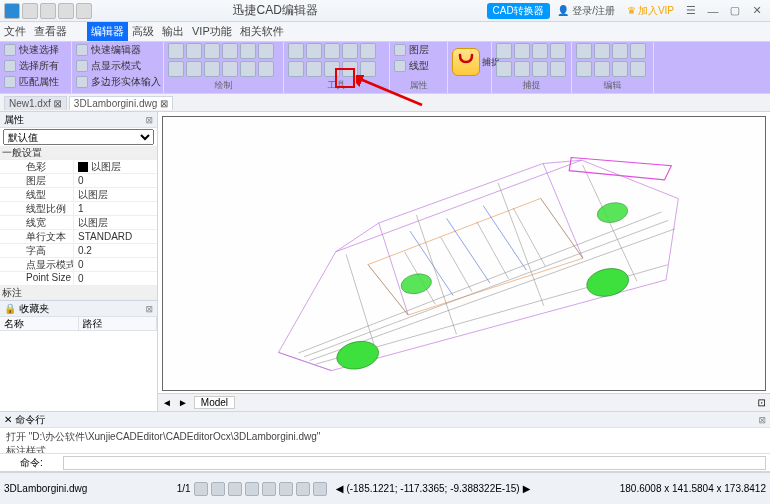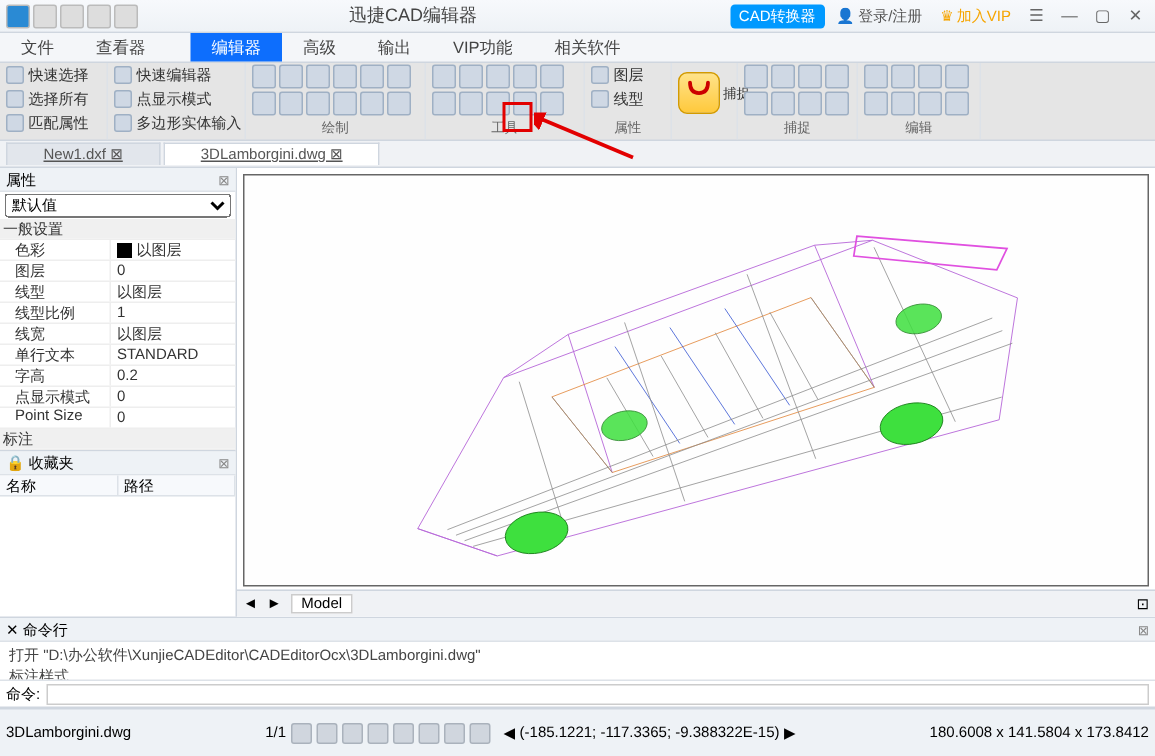--- a/index.html
+++ b/index.html
@@ -7,60 +7,60 @@
   .titlebar { height: 22px; background: linear-gradient(#f7f9fc,#eef2f6); display: flex; align-items: center; border-bottom: 1px solid #cfd6df; }
   .titlebar .qat { display: flex; gap: 2px; padding: 0 4px; }
   .titlebar .qat .qbtn { width: 16px; height: 16px; background: #ddd; border: 1px solid #bbb; border-radius: 2px; }
   .titlebar .title { flex: 1; text-align: center; color: #444; font-size: 12px; }
   .titlebar .rbtns { display: flex; gap: 4px; align-items: center; padding-right: 4px; }
   .titlebar .btn-blue { background: #0099ff; color: #fff; padding: 1px 6px; border-radius: 3px; font-size: 10px; margin-left: 32px; }
   .titlebar .linkbtn { font-size: 10px; color: #555; padding: 0 4px; cursor: pointer; display: flex; align-items: center; gap: 2px; }
   .titlebar .linkbtn .crown { color: #f6a500; }
   .titlebar .winctl { width: 18px; text-align: center; color: #666; }
   .tabs-row { height: 20px; background: #f4f6f9; display: flex; border-bottom: 1px solid #cfd6df; }
-  .tabs-row .tab { padding: 2px 14px; font-size: 11px; color: #444; cursor: pointer; }
+  .tabs-row .tab { padding: 2px 4px; font-size: 11px; color: #444; cursor: pointer; }
   .tabs-row .tab.active { background: #0d6efd; color: #fff; margin-left: 16px; }
-  .ribbon { height: 52px; background: #e5e5e5; border-bottom: 1px solid #cfd6df; display: flex; overflow: hidden; }
+  .ribbon { height: 52px; background: #c4b5fd; border-bottom: 1px solid #cfd6df; display: flex; overflow: hidden; }
   .ribbon .group { border-right: 1px solid #dde2e8; padding: 1px 4px 1px 4px; display: flex; flex-direction: column; justify-content: space-between; }
   .ribbon .group .content { display: flex; flex-wrap: wrap; gap: 2px; align-items: flex-start; }
   .ribbon .group .label { text-align: center; font-size: 9px; color: #666; }
   .ribbon .item-text { display: flex; align-items: center; gap: 3px; font-size: 10px; color: #333; white-space: nowrap; }
   .ribbon .item-text .ic { width: 12px; height: 12px; background: #cfd8e4; border: 1px solid #9fb0c4; border-radius: 2px; }
   .ribbon .ic16 { width: 16px; height: 16px; background: #cfd8e4; border: 1px solid #9fb0c4; border-radius: 2px; }
   .ribbon .huge { width: 28px; height: 28px; border: 1px solid #d49b00; border-radius: 6px; background: linear-gradient(#ffe38a,#ffc93c); display:flex;align-items:center;justify-content:center;color:#c00;font-weight:bold; }
   .ribbon .txbtn { font-size: 10px; color: #333; }
   .red-box { position: absolute; border: 2px solid #e20000; width: 20px; height: 20px; left: 335px; top: 68px; z-index: 10; pointer-events:none; }
   .red-arrow { position: absolute; left: 356px; top: 75px; z-index: 11; pointer-events:none; }
   .doctabs { height: 18px; background: #f0f2f5; display: flex; align-items: center; border-bottom: 1px solid #cfd6df; padding-left: 4px; gap: 2px; }
-  .doctabs .dtab { padding: 1px 24px; font-size: 10px; background: #e2e6ec; border: 1px solid #cfd6df; border-bottom: none; color: #555; text-decoration: underline; }
+  .doctabs .dtab { padding: 1px 4px; font-size: 10px; background: #e2e6ec; border: 1px solid #cfd6df; border-bottom: none; color: #555; }
   .doctabs .dtab.active { background: #fff; }
   .work { display: flex; height: calc(100% - 22px - 20px - 52px - 18px - 60px - 16px - 16px); border-bottom: 1px solid #cfd6df; position: relative; }
   .panel-left { width: 158px; display: flex; flex-direction: column; border-right: 1px solid #cfd6df; }
   .panel-header { height: 16px; background: #eef2f6; font-size: 10px; padding: 1px 4px; display: flex; justify-content: space-between; align-items: center; border-bottom: 1px solid #dde2e8; }
   .panel-header .x { font-size: 9px; color: #888; }
   .propsel { height: 18px; display: flex; align-items: center; padding: 0 3px; }
   .propsel select { flex: 1; font-size: 10px; height: 16px; }
   .proplist { flex: 0 0 auto; font-size: 10px; }
   .proprow { display: flex; height: 14px; border-bottom: 1px solid #eee; }
-  .proprow .k { width: 74px; padding-left: 10px; color: #333; border-right: 1px solid #eee; overflow: hidden; white-space: nowrap; }
+  .proprow .k { width: 74px; padding-left: 26px; color: #333; border-right: 1px solid #eee; overflow: hidden; white-space: nowrap; }
   .proprow .v { flex: 1; padding-left: 4px; color: #333; display:flex; align-items:center; gap:3px; }
   .proprow.sec .k { padding-left: 2px; font-weight: normal; background: #f0f0f0; width: 100%; border-right:none }
   .swatch { width: 10px; height: 10px; background: #000; display:inline-block; }
   .favorites { border-top: 1px solid #cfd6df; flex: 1; display:flex; flex-direction:column; }
   .favcols { display:flex; height:14px; border-bottom:1px solid #dde2e8; font-size:10px; background:#f7f9fc; }
   .favcols div { flex:1; padding-left:4px; border-right:1px solid #dde2e8; }
   .canvas-area { flex: 1; position: relative; background: #fff; overflow: hidden; }
   .viewport { position: absolute; inset: 4px 4px 20px 4px; border: 1px solid #666; background: #fefefe; display:flex; align-items:center; justify-content:center; }
   .viewport img, .viewport svg { max-width: 100%; max-height: 100%; }
   .modelstrip { position:absolute; bottom:0; left:0; right:0; height:18px; background:#f0f2f5; display:flex; align-items:center; font-size:10px; padding:0 4px; gap:6px; border-top:1px solid #cfd6df; }
   .modelstrip .mtab { background:#fff; border:1px solid #ccc; padding:0 6px; }
   .cmdarea { height: 60px; display:flex; flex-direction:column; border-bottom:1px solid #cfd6df; }
   .cmdhist { flex:1; font-size:10px; padding:2px 6px; color:#444; overflow:hidden; white-space:pre-line; }
   .cmdline { height:18px; display:flex; align-items:center; font-size:10px; border-top:1px solid #dde2e8; }
-  .cmdline .lbl { padding:0 4px; }
+  .cmdline .lbl { padding:0 20px; }
   .cmdline input { flex:1; border:1px solid #ccc; height:14px; margin-right:4px; font-size:10px; }
   .statusbar { height:32px; background:#eef2f6; display:flex; align-items:center; font-size:10px; border-top:1px solid #cfd6df; padding:0 4px; justify-content:space-between; }
   .statusbar .left { display:flex; gap:10px; align-items:center; }
   .statusbar .mid { display:flex; gap:3px; align-items:center; }
   .statusbar .mid .sicon { width:14px; height:14px; background:#d0d6de; border:1px solid #aab2bc; border-radius:2px; }
   .carsvg line { stroke:#888; stroke-width:0.5; }
 </style>
 </head>
 <body>
 

